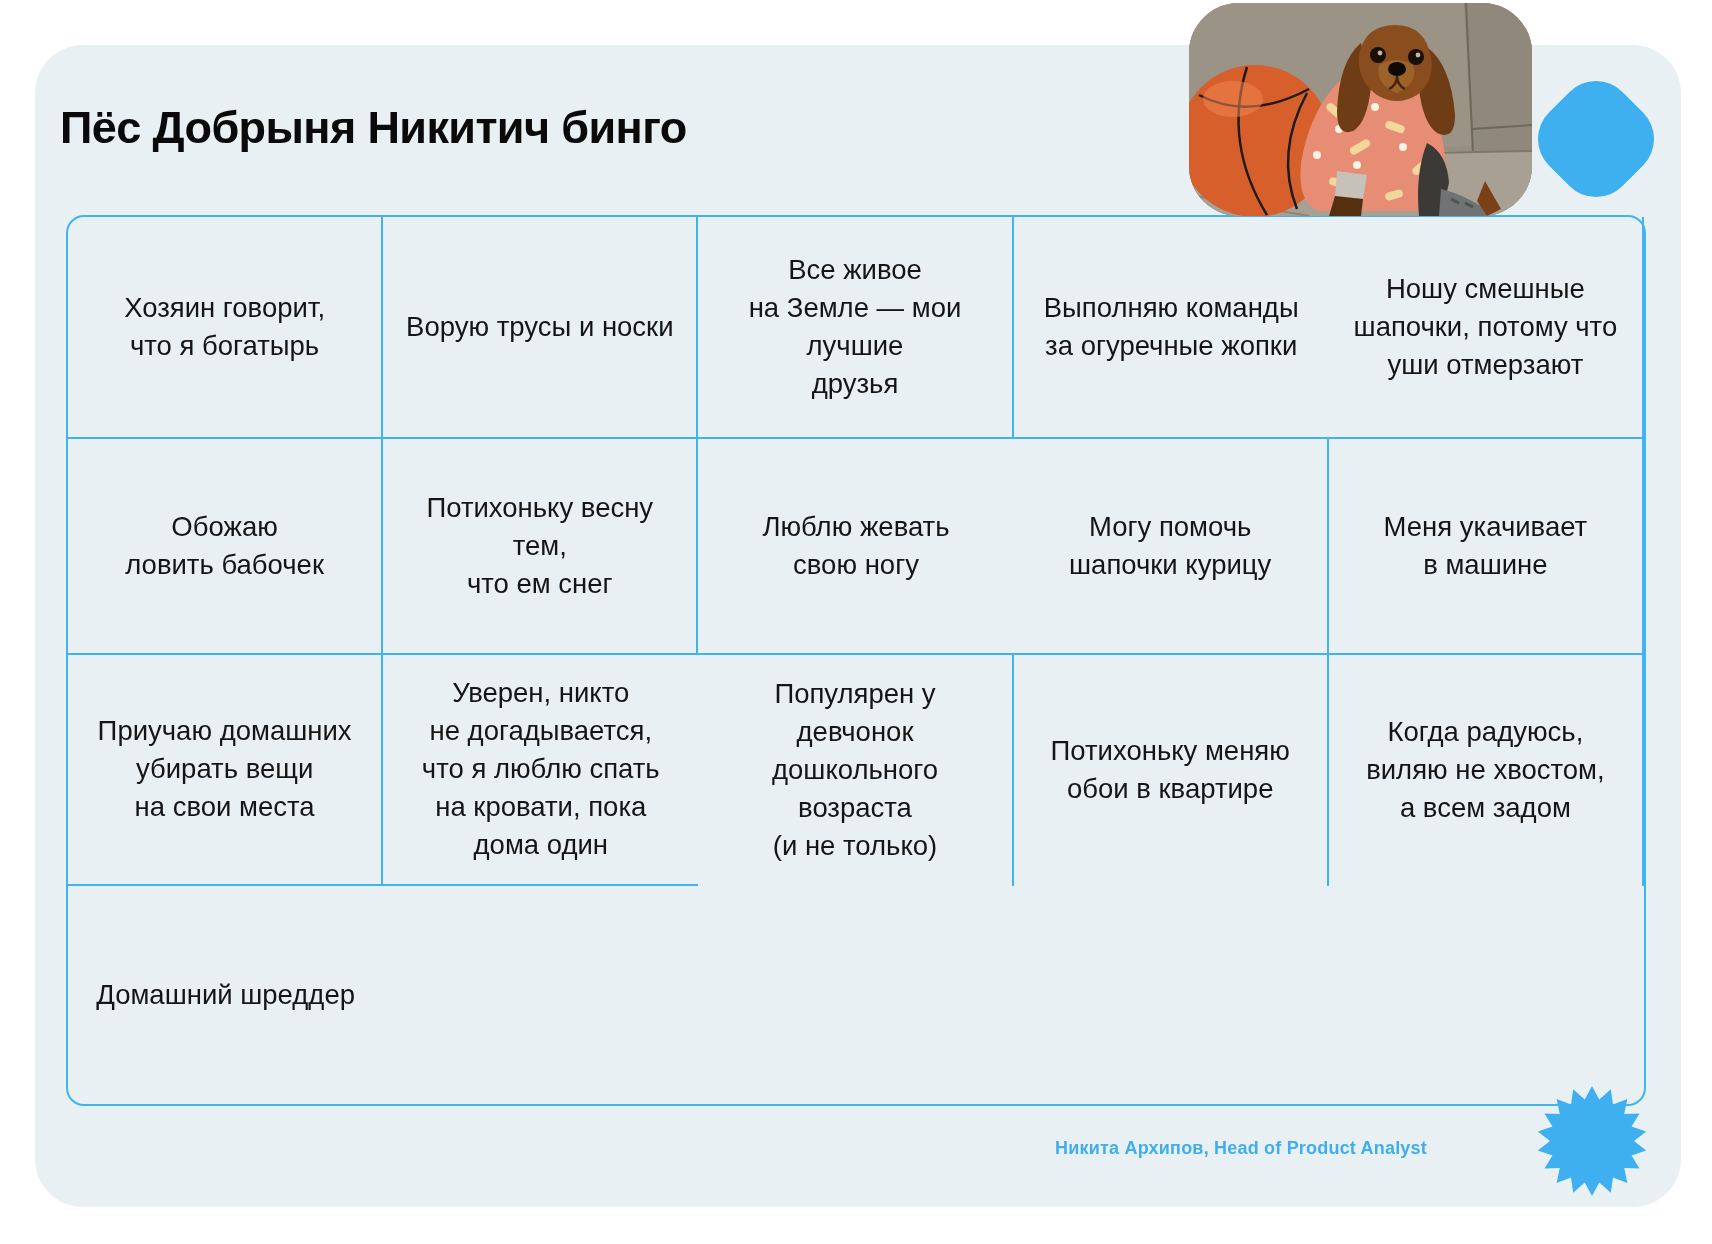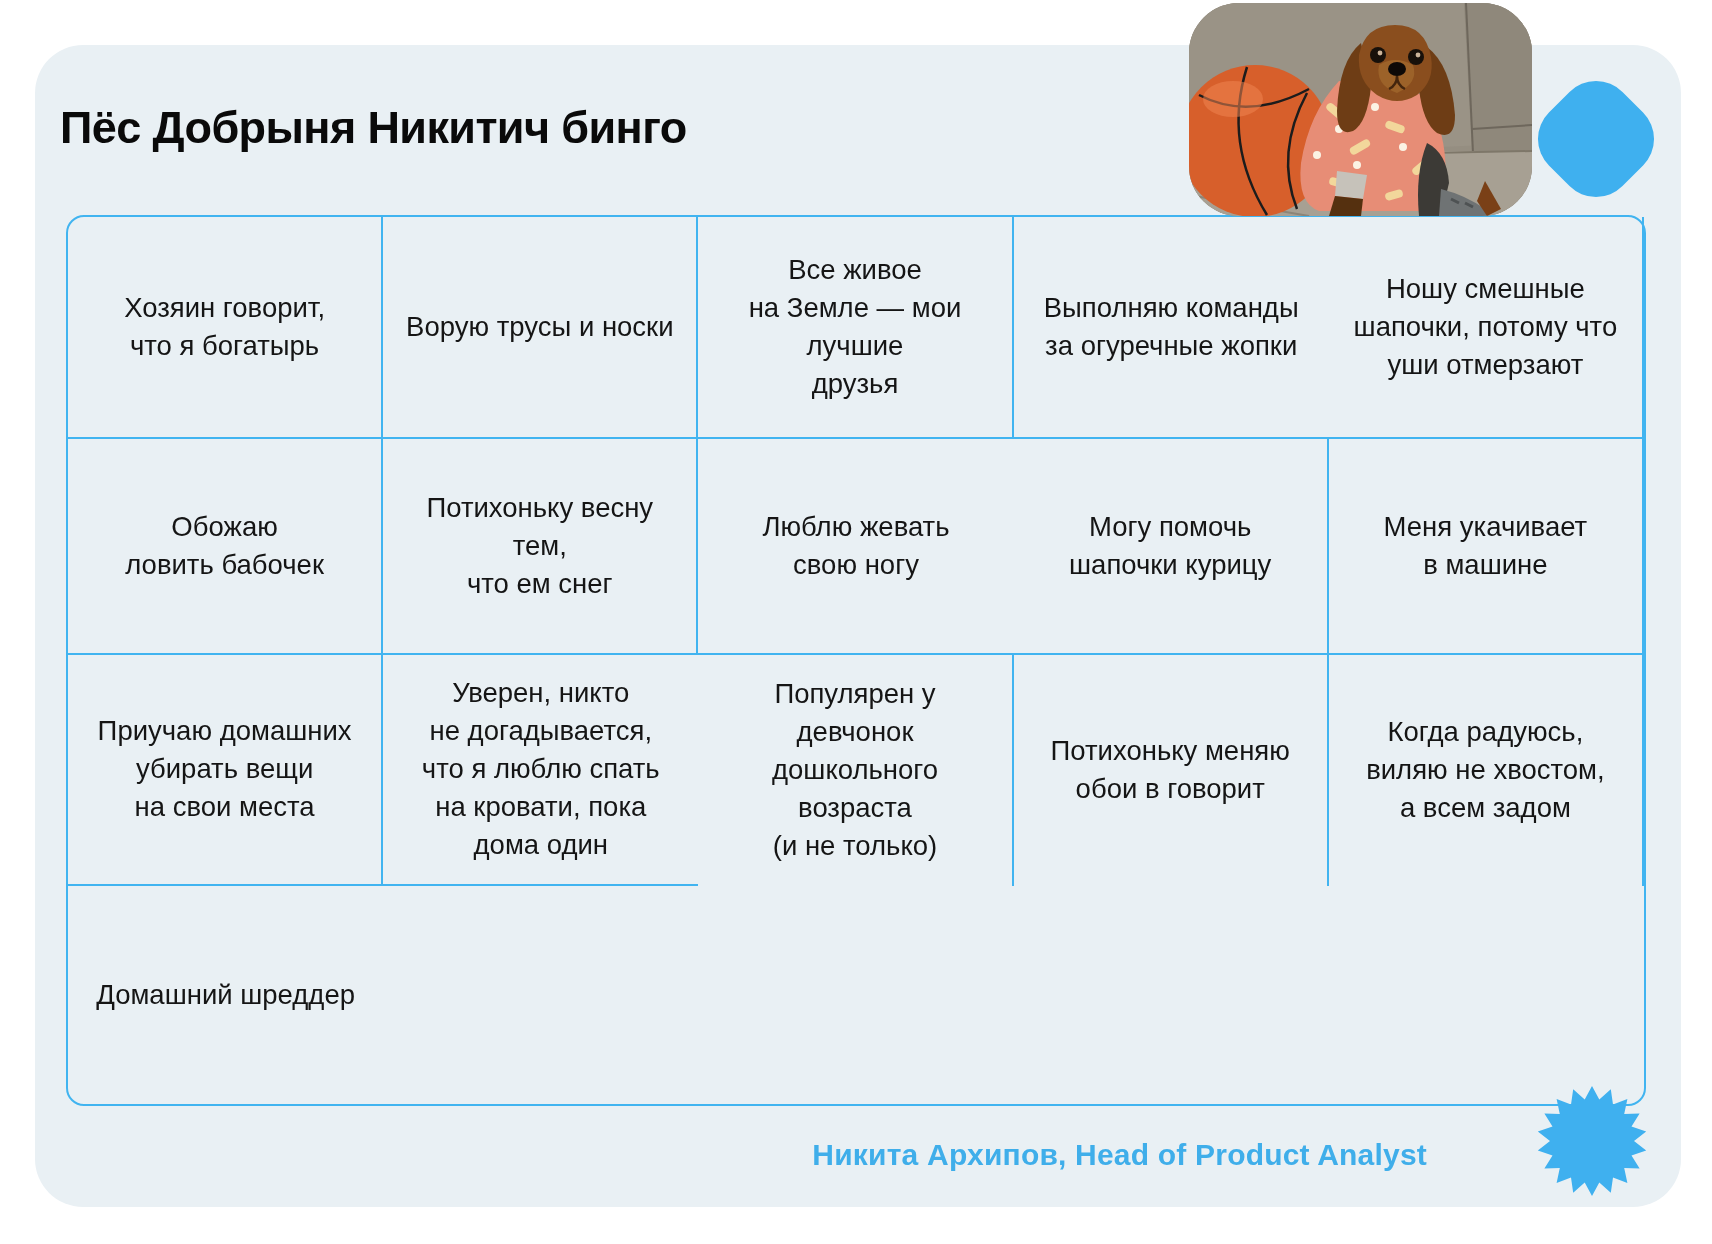--- a/index.html
+++ b/index.html
@@ -30,21 +30,21 @@
         display:grid;grid-template-columns:repeat(5,1fr);
         grid-template-rows:223fr 217fr 232fr 219fr;z-index:1;}
   .cell{box-sizing:border-box;border-right:2px solid #41B4F0;
         border-bottom:2px solid #41B4F0;
         display:flex;align-items:center;justify-content:center;
         text-align:center;white-space:pre-line;
         font-size:27.5px;line-height:38px;color:#151515;padding:12px 20px;}
   .cell:nth-child(4n){border-right:none;}
   .cell:nth-child(n+13){border-bottom:none;}
 
-  .credit{position:absolute;top:1138px;right:285px;font-size:30px;
+  .credit{position:absolute;top:1138px;right:285px;font-size:18px;
           font-weight:700;letter-spacing:0.2px;color:#3FAEEA;z-index:2;}
 
   .starburst{position:absolute;left:1536px;top:1085px;width:112px;height:112px;z-index:5;}
   .starburst svg{display:block;width:100%;height:100%;}
 </style>
 </head>
 <body>
 
 <div class="canvas">
 
@@ -149,21 +149,21 @@
 на свои места</div>
     <div class="cell">Уверен, никто
 не догадывается,
 что я люблю спать
 на кровати, пока
 дома один</div>
     <div class="cell">Популярен у девчонок
 дошкольного возраста
 (и не только)</div>
     <div class="cell">Потихоньку меняю
-обои в говорит</div>
+обои в квартире</div>
     <div class="cell">Когда радуюсь,
 виляю не хвостом,
 а всем задом</div>
     <div class="cell">Домашний шреддер</div>
   </div>
 
   <div class="credit">Никита Архипов, Head of Product Analyst</div>
 
   <div class="starburst">
     <svg viewBox="0 0 112 112">

